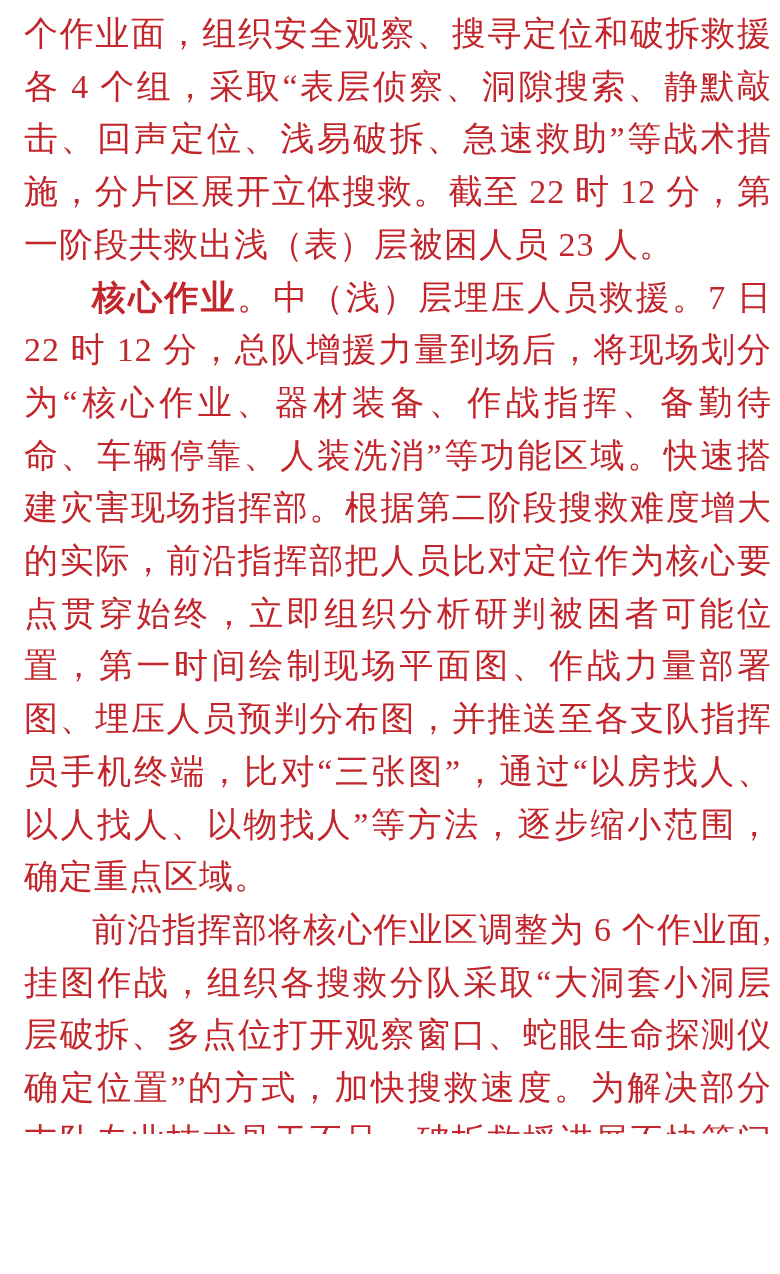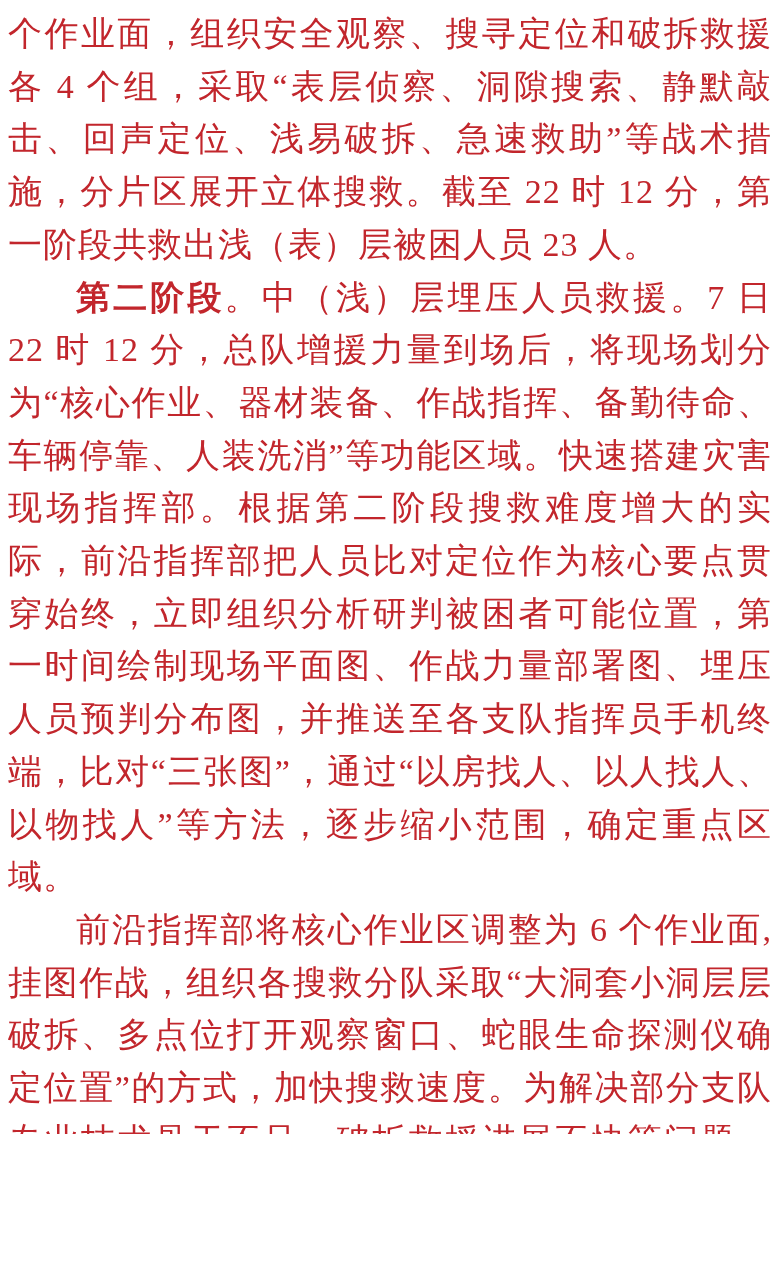--- a/index.html
+++ b/index.html
@@ -6,21 +6,21 @@
   * { margin: 0; padding: 0; box-sizing: border-box; }
   html, body { width: 780px; }
   body {
     background: var(--paper);
     font-family: "Liberation Serif", "DejaVu Serif", serif;
   }
   .page {
     width: 780px;
     height: 1134px;
     background: var(--paper);
-    padding: 8px 8px 0 8px;
+    padding: 8px 8px 0 24px;
     overflow: hidden;
   }
   .doc {
     width: 100%;
     color: var(--ink);
     font-size: 34px;
     line-height: 52.7px;
     letter-spacing: 1px;
     text-align: justify;
     text-justify: inter-ideograph;
@@ -30,18 +30,18 @@
   .stage-label { font-weight: bold; }
 </style>
 </head>
 <body>
 
 <div class="page">
   <div class="doc">
 
     <p class="para no-indent"><span>个作业面，组织安全观察、搜寻定位和破拆救援各 4 个组，采取“表层侦察、洞隙搜索、静默敲击、回声定位、浅易破拆、急速救助”等战术措施，分片区展开立体搜救。截至 22 时 12 分，第一阶段共救出浅（表）层被困人员 23 人。</span></p>
 
-    <p class="para"><strong class="stage-label">第二阶段</strong><span>。中（浅）层埋压人员救援。7 日 22 时 12 分，总队增援力量到场后，将现场划分为“核心作业、器材装备、作战指挥、备勤待命、车辆停靠、人装洗消”等功能区域。快速搭建灾害现场指挥部。根据第二阶段搜救难度增大的实际，前沿指挥部把人员比对定位作为核心要点贯穿始终，立即组织分析研判被困者可能位置，第一时间绘制现场平面图、作战力量部署图、埋压人员预判分布图，并推送至各支队指挥员手机终端，比对“三张图”，通过“以房找人、以人找人、以物找人”等方法，逐步缩小范围，确定重点区域。</span></p>
+    <p class="para"><strong class="stage-label">核心作业</strong><span>。中（浅）层埋压人员救援。7 日 22 时 12 分，总队增援力量到场后，将现场划分为“核心作业、器材装备、作战指挥、备勤待命、车辆停靠、人装洗消”等功能区域。快速搭建灾害现场指挥部。根据第二阶段搜救难度增大的实际，前沿指挥部把人员比对定位作为核心要点贯穿始终，立即组织分析研判被困者可能位置，第一时间绘制现场平面图、作战力量部署图、埋压人员预判分布图，并推送至各支队指挥员手机终端，比对“三张图”，通过“以房找人、以人找人、以物找人”等方法，逐步缩小范围，确定重点区域。</span></p>
 
     <p class="para"><span>前沿指挥部将核心作业区调整为 6 个作业面,挂图作战，组织各搜救分队采取“大洞套小洞层层破拆、多点位打开观察窗口、蛇眼生命探测仪确定位置”的方式，加快搜救速度。为解决部分支队专业技术骨干不足、破拆救援进展不快等问题，前沿指挥部抽调经验丰富的战训干部、高级消防员组成专家团，往返各个作业区指导作业，重点对结构复杂、破拆难度大的作业点进行“专家团会诊”。期间，现场指挥部经综合研判后，决定由住建、电力等部门协助调集位移监测、工程机械、凿岩机等装备及操作人员陆续到位配合行动，加快破拆进度。截至 8 日 19 时 14 分“24 小时白金救援时间”，第二阶段共救出被困人员 26 名，18 人生还。</span></p>
 
   </div>
 </div>
 
 </body></html>

